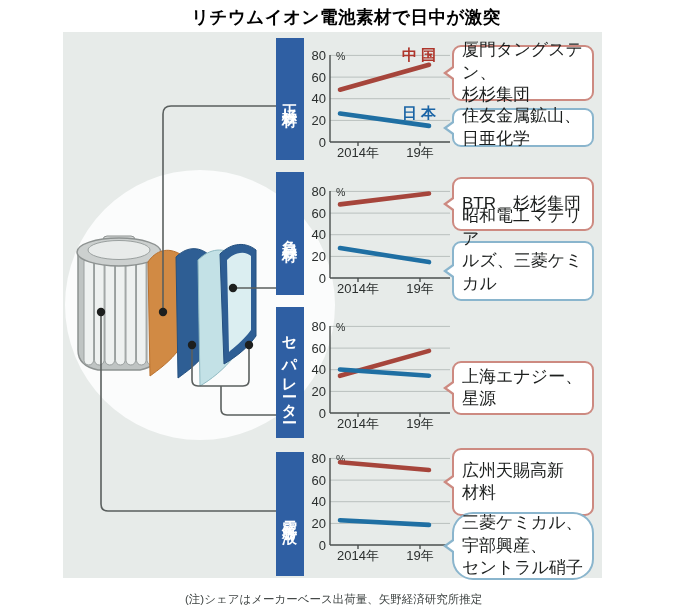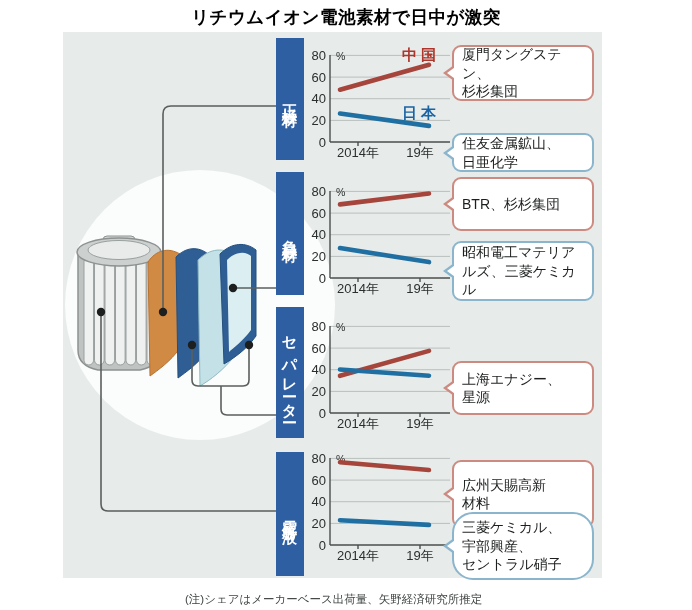--- a/index.html
+++ b/index.html
@@ -40,21 +40,21 @@
   .callout{position:absolute;left:452px;width:142px;z-index:4;background:#fff;border-radius:9px;
     box-sizing:border-box;display:flex;align-items:center;padding:4px 8px;}
   .callout.red{border:2px solid var(--red-border);}
   .callout.blue{border:2px solid var(--blue-border);}
   .callout::before,.callout::after{content:"";position:absolute;top:50%;margin-top:-8px;
     border:8px solid transparent;border-left-width:0;}
   .callout::before{left:-11px;border-right:11px solid #999;}
   .callout.red::before{border-right-color:var(--red-border);}
   .callout.blue::before{border-right-color:var(--blue-border);}
   .callout::after{left:-7px;border-right:11px solid #fff;}
-  .callout-text{font-size:14px;line-height:1.32;color:#1c1f1e;white-space:pre-line;}
+  .callout-text{font-size:17px;line-height:1.32;color:#1c1f1e;white-space:pre-line;}
   .footnote{position:absolute;left:185px;top:592px;font-size:11.5px;color:#3f4443;z-index:3;}
 </style>
 </head>
 <body>
 
 <div class="stage">
   <div class="title">リチウムイオン電池素材で日中が激突</div>
 
   <div class="canvas">
     <div class="bg-circle" style="left:2px;top:138px;"></div>
@@ -206,39 +206,39 @@
     <line class="japan-line" x1="40" y1="72.2" x2="129" y2="76.9"></line>
   </svg>
 
   <div class="series-label china-label">中国</div>
   <div class="series-label japan-label">日本</div>
 
   <div class="callout red" style="top:45px;height:56px;">
     <div class="callout-text">厦門タングステン、
 杉杉集団</div>
     </div>
-  <div class="callout blue" style="top:108px;height:39px;margin-top:25px;">
+  <div class="callout blue" style="top:108px;height:39px;">
     <div class="callout-text">住友金属鉱山、
 日亜化学</div>
     </div>
 
   <div class="callout red" style="top:177px;height:54px;">
     <div class="callout-text">BTR、杉杉集団</div>
     </div>
-  <div class="callout blue" style="top:241px;height:60px;">
+  <div class="callout blue" style="top:241px;height:60px;align-items:flex-end;">
     <div class="callout-text">昭和電工マテリア
 ルズ、三菱ケミカル</div>
     </div>
 
   <div class="callout red" style="top:317px;height:54px;margin-top:44px;">
     <div class="callout-text">上海エナジー、
 星源</div>
     </div>
 
-  <div class="callout red" style="top:460px;height:68px;">
+  <div class="callout red" style="top:448px;height:68px;">
     <div class="callout-text">広州天賜高新
 材料</div>
     </div>
   <div class="callout blue" style="top:512px;height:68px;border-radius:21px;">
     <div class="callout-text">三菱ケミカル、
 宇部興産、
 セントラル硝子</div>
     </div>
 
   <div class="footnote">(注)シェアはメーカーベース出荷量、矢野経済研究所推定</div>

